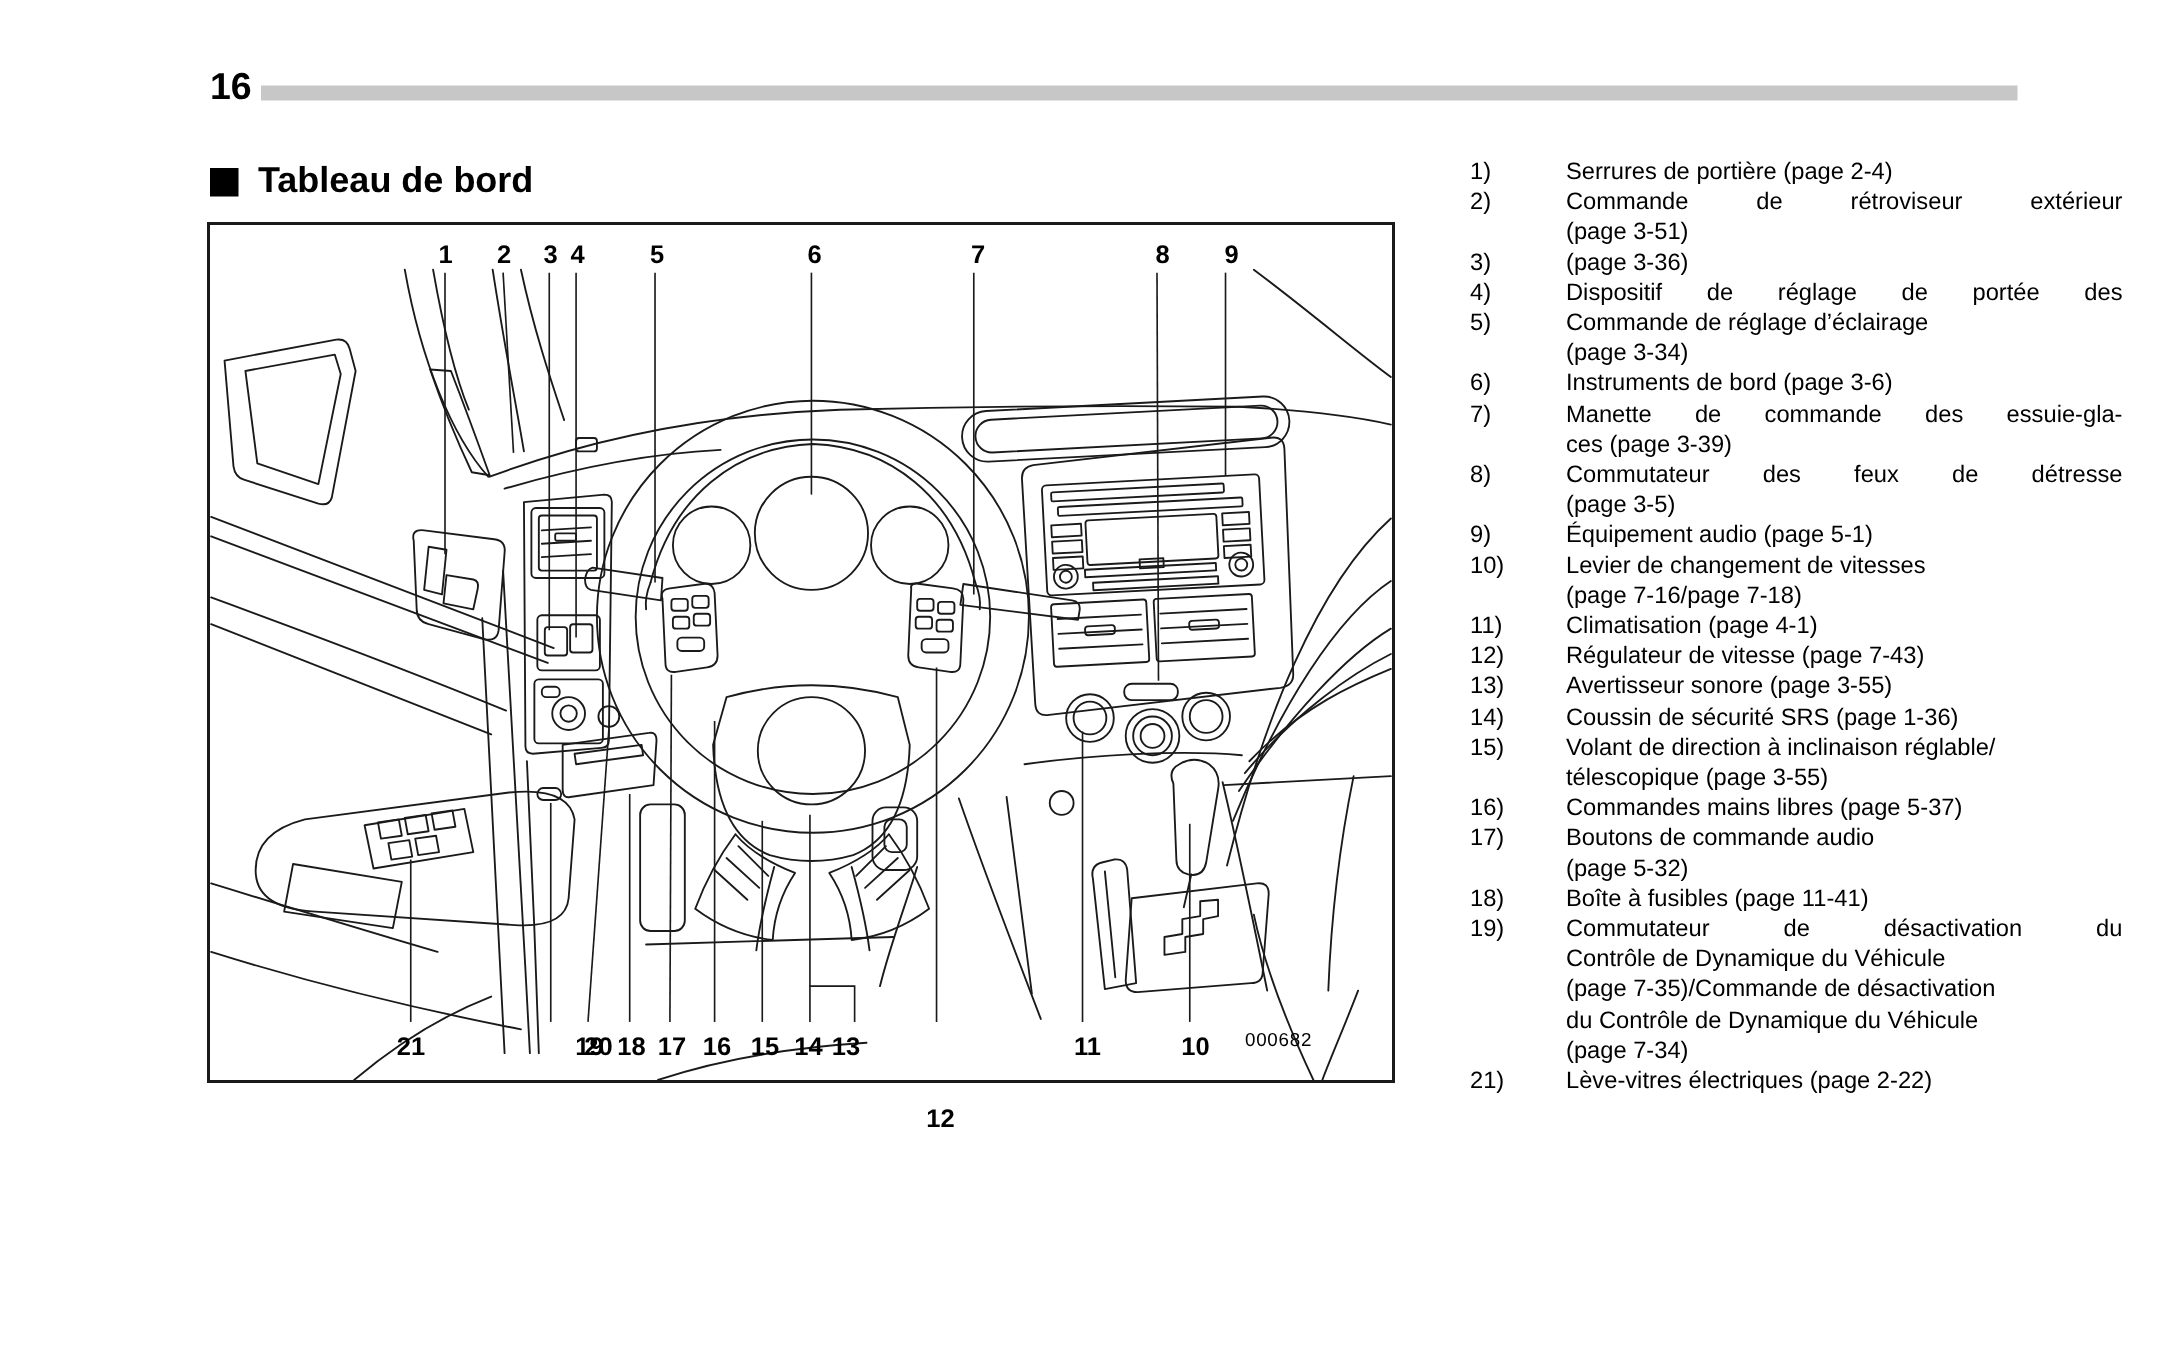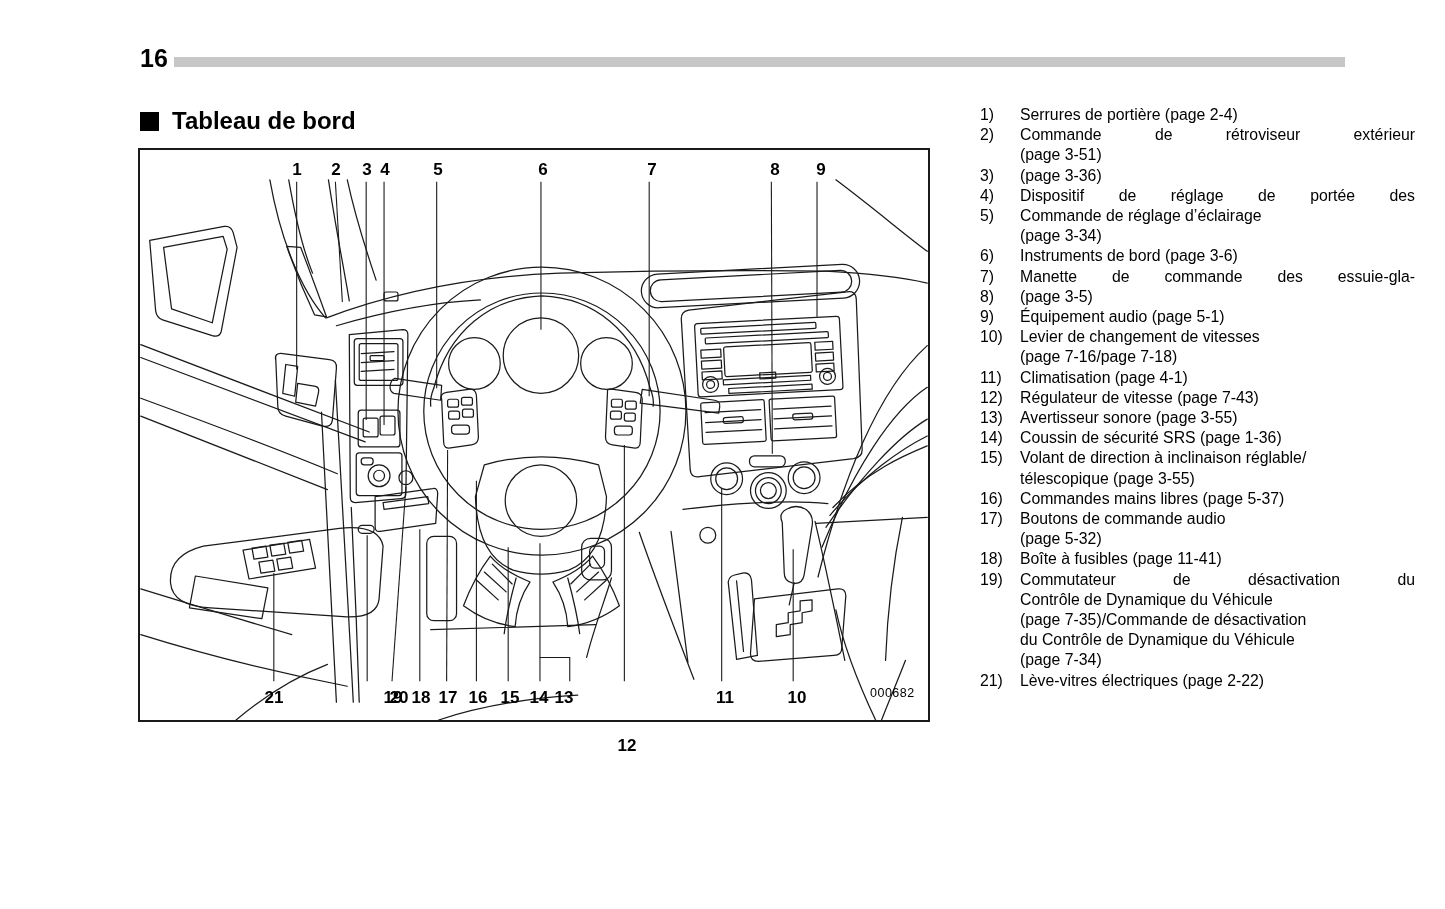--- a/index.html
+++ b/index.html
@@ -30,30 +30,30 @@
     position:absolute;left:138px;top:148px;width:788px;height:570px;
     border:2px solid #1a1a1a;background:#fff;
   }
   .figure svg{position:absolute;left:0;top:0;}
   .callout-num{
     position:absolute;transform:translateX(-50%);
     font-size:17px;font-weight:bold;line-height:18px;white-space:nowrap;
     z-index:2;background:transparent;
   }
   .figure-code{
-    position:absolute;left:730px;top:536px;font-size:12.5px;
+    position:absolute;left:690px;top:536px;font-size:12.5px;
     letter-spacing:0.5px;z-index:2;text-align:center;
   }
   .legend{
     position:absolute;left:980px;top:105px;width:435px;
     font-size:15.8px;line-height:20.2px;z-index:3;
   }
   .legend-item{display:flex;}
   .legend-item .num{flex:0 0 40px;}
-  .legend-item .body{flex:1 1 auto;min-width:0;}
+  .legend-item .body{flex:1 1 auto;min-width:0;margin-left:24px;}
   .legend-item .line{white-space:normal;}
   .legend-item .line.j{text-align:justify;text-align-last:justify;}
 </style>
 </head>
 <body>
 
 <div class="page-number">16</div>
 <div class="header-bar"></div>
 
 <div class="heading">
@@ -359,25 +359,27 @@
     <div class="legend-item">
       <div class="num">6)</div>
       <div class="body">
         <div class="line">Instruments de bord (page 3-6)</div>
       </div>
     </div>
     <div class="legend-item">
       <div class="num">7)</div>
       <div class="body">
         <div class="line j">Manette de commande des essuie-gla-</div>
+        <div class="line">ces (page 3-39)</div>
       </div>
     </div>
     <div class="legend-item">
       <div class="num">8)</div>
       <div class="body">
+        <div class="line j">Commutateur des feux de détresse</div>
         <div class="line">(page 3-5)</div>
       </div>
     </div>
     <div class="legend-item">
       <div class="num">9)</div>
       <div class="body">
         <div class="line">Équipement audio (page 5-1)</div>
       </div>
     </div>
     <div class="legend-item">

